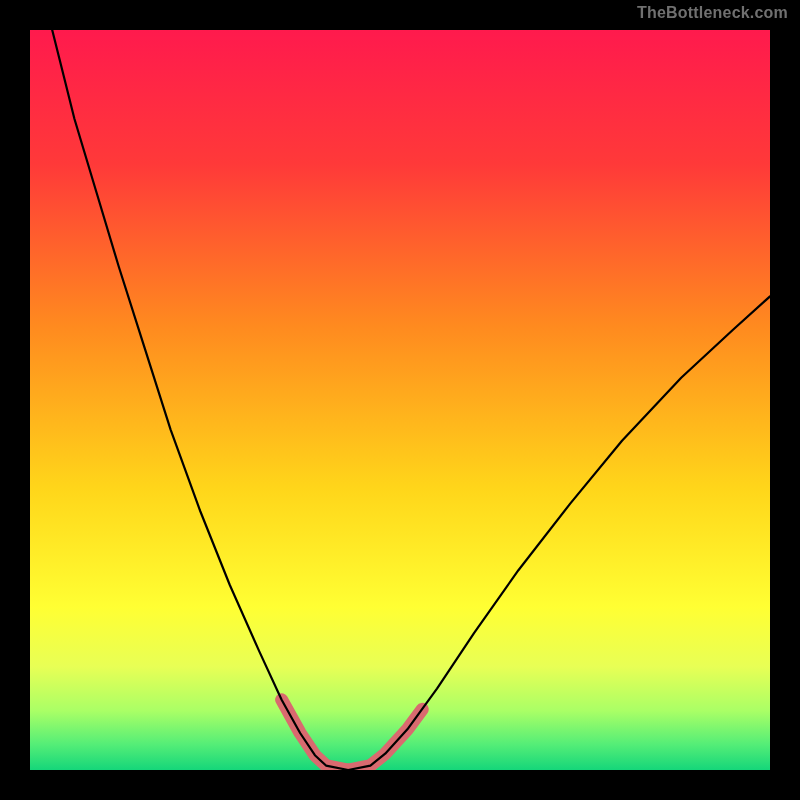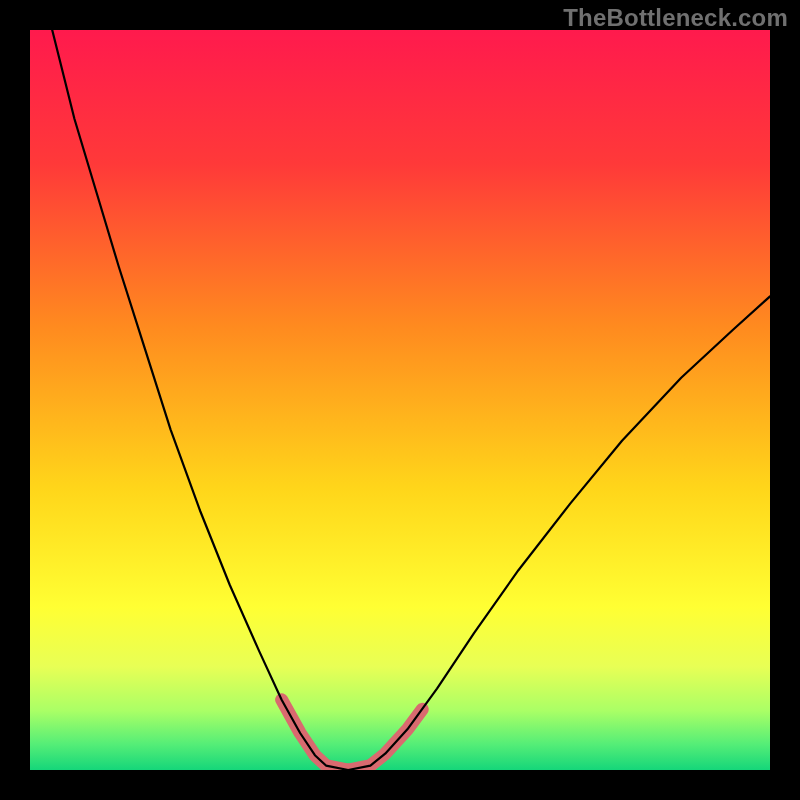--- a/index.html
+++ b/index.html
@@ -26,21 +26,21 @@
   }
   .gradient {
     position: absolute;
     inset: 0;
   }
   .watermark {
     position: absolute;
     top: 4px;
     right: 12px;
     color: #707070;
-    font-size: 24px;
+    font-size: 16px;
     font-weight: 600;
     letter-spacing: 0.2px;
   }
   svg.curves {
     position: absolute;
     inset: 0;
   }
 </style>
 </head>
 <body>

